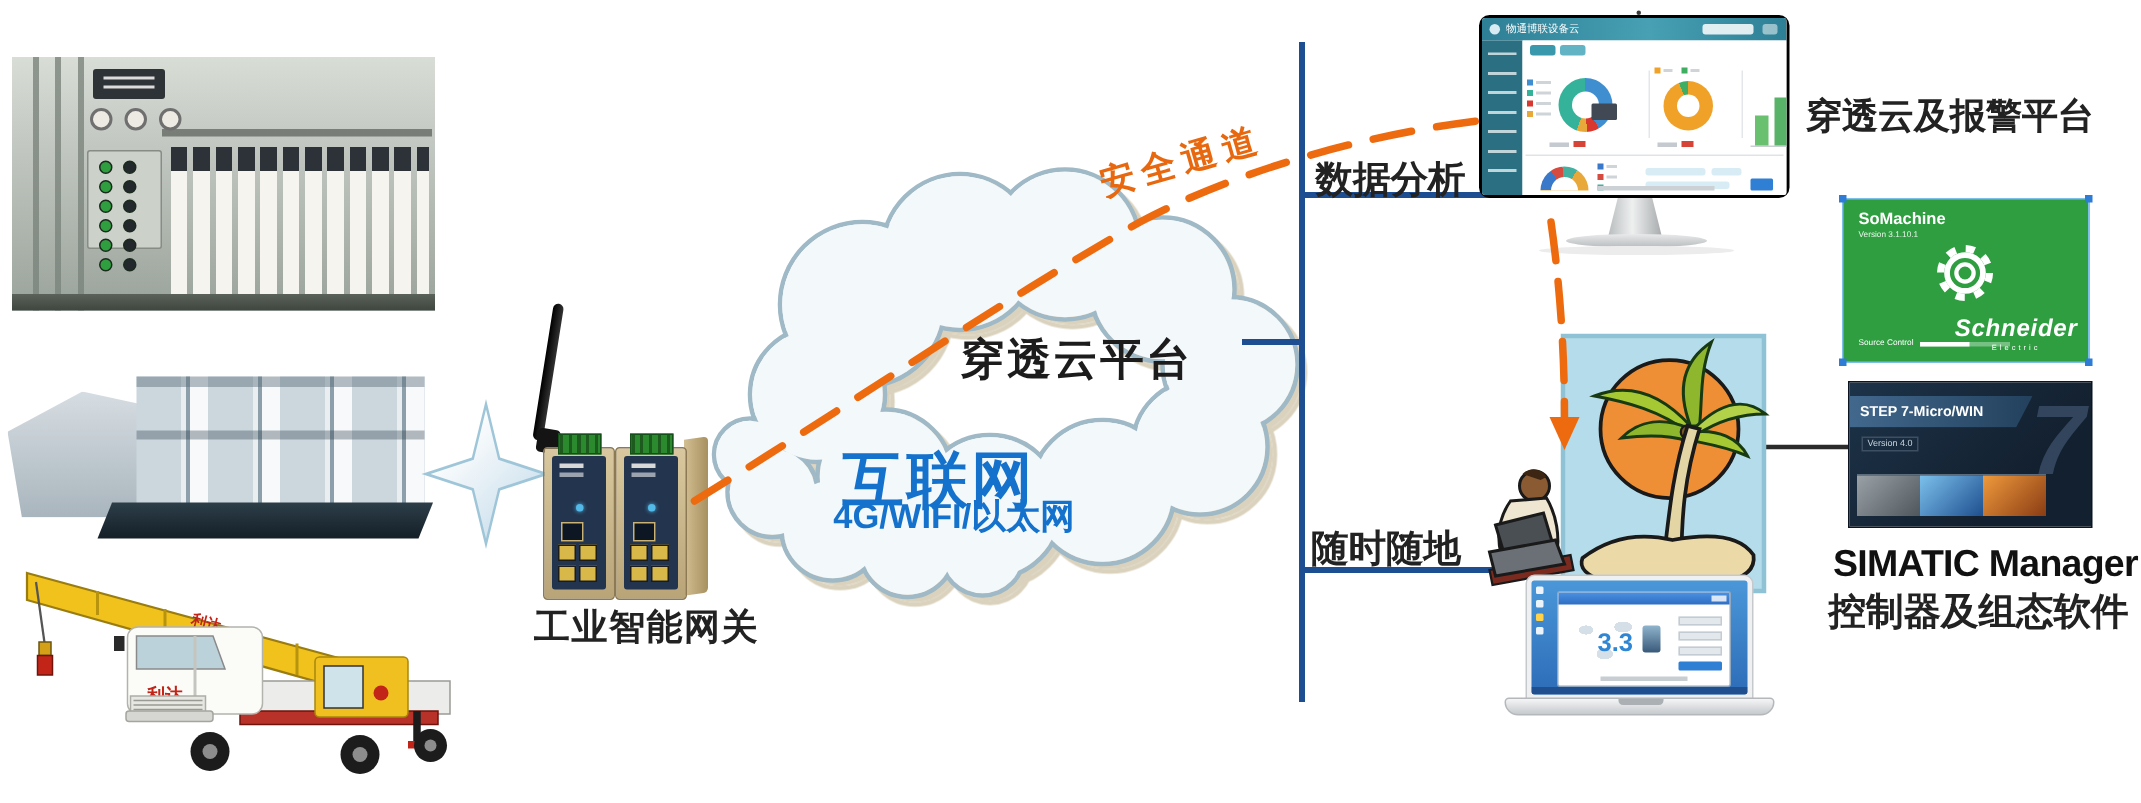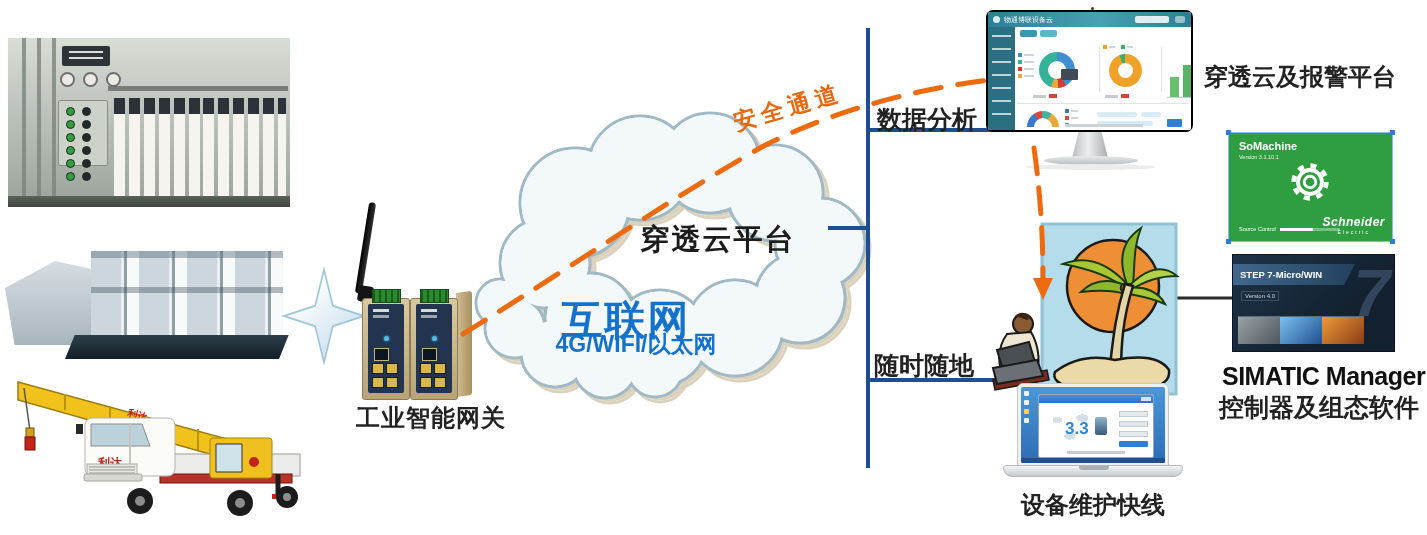--- a/index.html
+++ b/index.html
@@ -119,21 +119,21 @@
   
   #somachine{left:1228px;top:132px;width:165px;height:110px;background:#2f9e41;border:1px solid #7fc0ea;box-sizing:border-box;}
   #somachine .hd{position:absolute;left:10px;top:7px;color:#fff;font-weight:bold;font-size:11px;}
   #somachine .ver{position:absolute;left:10px;top:21px;color:#eaf6ec;font-size:5.5px;}
   #somachine .gear{position:absolute;left:58px;top:26px;}
   #somachine .sc-row{position:absolute;left:10px;bottom:9px;display:flex;align-items:center;gap:4px;}
   #somachine .sc-lab{color:#fff;font-size:5.5px;}
   #somachine .bar{width:60px;height:3px;background:rgba(255,255,255,.35);position:relative;}
   #somachine .bar:before{content:"";position:absolute;left:0;top:0;bottom:0;width:55%;background:#fff;}
   #somachine .sch{position:absolute;right:7px;bottom:6px;text-align:center;color:#fff;}
-  #somachine .sch .b1{font-size:12px;font-weight:bold;font-style:italic;letter-spacing:.5px;}
+  #somachine .sch .b1{font-size:16px;font-weight:bold;font-style:italic;letter-spacing:.5px;}
   #somachine .sch .b2{font-size:5px;letter-spacing:2px;}
   #somachine .hnd{position:absolute;width:5px;height:5px;background:#2e7cd6;}
   #somachine .h1{left:-3px;top:-3px;} #somachine .h2{right:-3px;top:-3px;}
   #somachine .h3{left:-3px;bottom:-3px;} #somachine .h4{right:-3px;bottom:-3px;}
 
   
   #step7{left:1232px;top:254px;width:163px;height:98px;background:linear-gradient(135deg,#1d3349 0%,#13202f 70%);
       border:1px solid #0b1420;box-sizing:border-box;overflow:hidden;}
   #step7 .seven{position:absolute;right:4px;top:0px;font-size:66px;font-weight:bold;font-style:italic;color:#32455c;}
   #step7 .band{position:absolute;left:0;top:9px;width:122px;height:21px;background:linear-gradient(90deg,#42688d,#23415d);
@@ -522,15 +522,14 @@
     <polygon points="23,138 43,138 33,160" fill="#ee6a0e"></polygon>
   </svg>
 
   <div id="lbl-gateway" class="lbl">工业智能网关</div>
   <div id="lbl-secure" class="lbl">安全通道</div>
   <div id="lbl-data" class="lbl">数据分析</div>
   <div id="lbl-platform" class="lbl">穿透云及报警平台</div>
   <div id="lbl-any" class="lbl">随时随地</div>
   <div id="lbl-simatic" class="lbl">SIMATIC Manager</div>
   <div id="lbl-controller" class="lbl">控制器及组态软件</div>
-  <div id="lbl-maint" class="lbl">设备维护快线</div>
 
 </div>
 
 </body></html>

